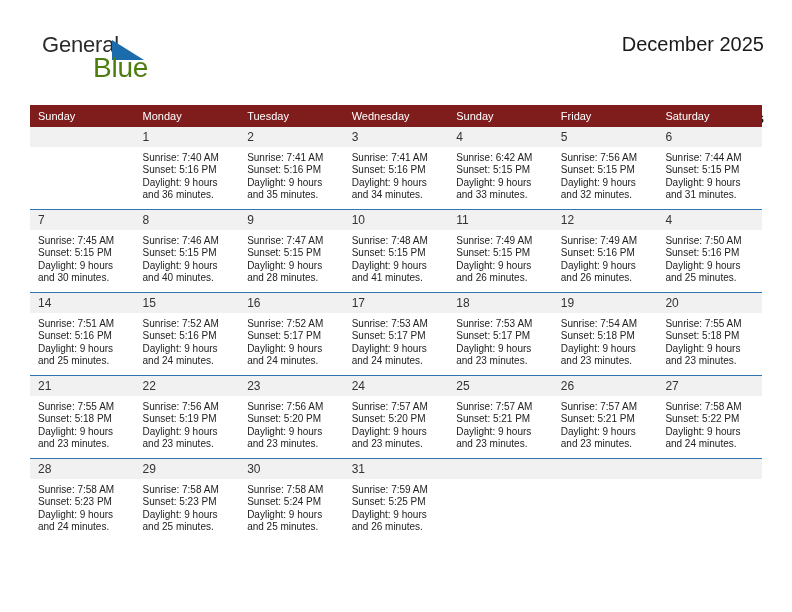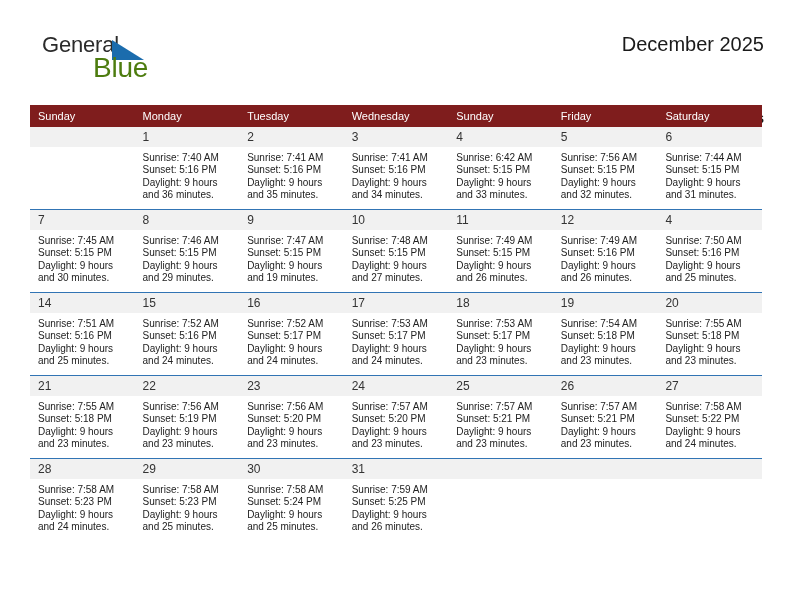--- a/index.html
+++ b/index.html
@@ -248,39 +248,39 @@
               <div>Daylight: 9 hours</div>
               <div>and 30 minutes.</div>
             </div>
           </td>
           <td class="daycell">
             <div class="dnum">8</div>
             <div class="info">
               <div>Sunrise: 7:46 AM</div>
               <div>Sunset: 5:15 PM</div>
               <div>Daylight: 9 hours</div>
-              <div>and 29 minutes.</div>
+              <div>and 40 minutes.</div>
             </div>
           </td>
           <td class="daycell">
             <div class="dnum">9</div>
             <div class="info">
               <div>Sunrise: 7:47 AM</div>
               <div>Sunset: 5:15 PM</div>
               <div>Daylight: 9 hours</div>
-              <div>and 19 minutes.</div>
+              <div>and 28 minutes.</div>
             </div>
           </td>
           <td class="daycell">
             <div class="dnum">10</div>
             <div class="info">
               <div>Sunrise: 7:48 AM</div>
               <div>Sunset: 5:15 PM</div>
               <div>Daylight: 9 hours</div>
-              <div>and 27 minutes.</div>
+              <div>and 41 minutes.</div>
             </div>
           </td>
           <td class="daycell">
             <div class="dnum">11</div>
             <div class="info">
               <div>Sunrise: 7:49 AM</div>
               <div>Sunset: 5:15 PM</div>
               <div>Daylight: 9 hours</div>
               <div>and 26 minutes.</div>
             </div>

